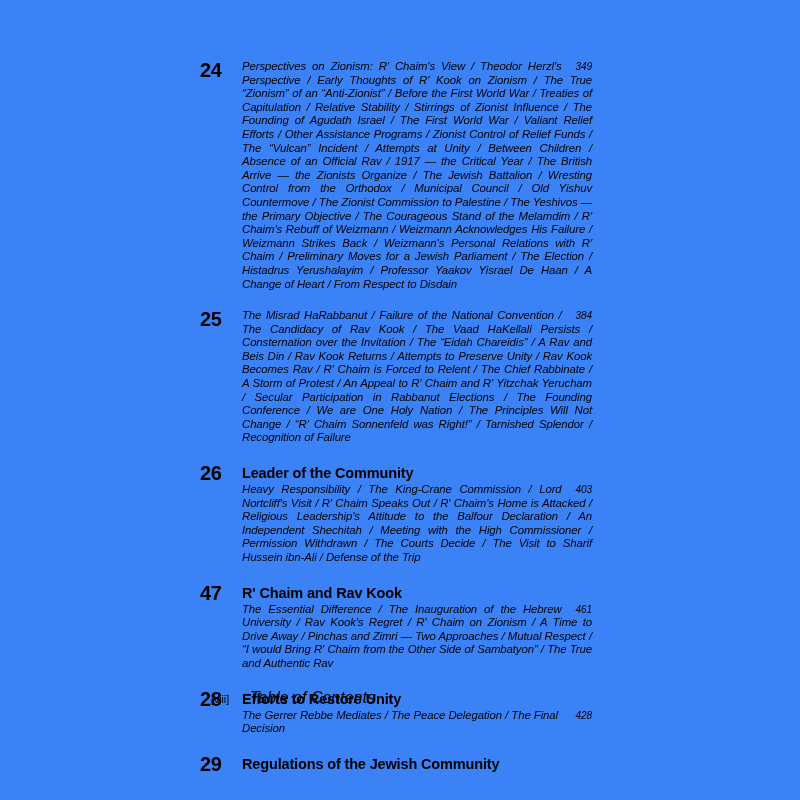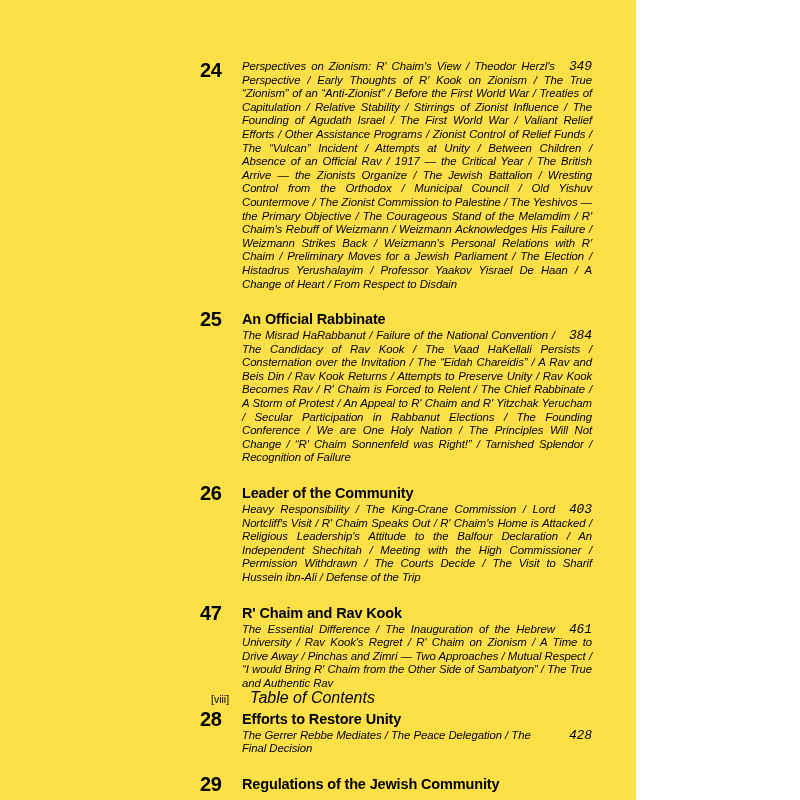--- a/index.html
+++ b/index.html
@@ -12,23 +12,23 @@
     width: 800px;
     height: 800px;
     overflow: hidden;
     font-family: "Liberation Sans", sans-serif;
     color: #000000;
     -webkit-font-smoothing: antialiased;
   }
 
   #page {
     position: relative;
-    width: 636px;
+    width: 800px;
     height: 800px;
-    background: #fde047;
+    background: #3b82f6;
   }
 
   
   #toc {
     position: absolute;
     left: 200px;
     top: 60px;
     width: 392px;
   }
 
@@ -73,23 +73,23 @@
     text-align: justify;
     text-justify: inter-word;
     color: #000000;
     letter-spacing: -0.1px;
     word-spacing: 0.1px;
   }
 
   
   .page-num {
     float: right;
-    font-family: Liberation Mono, monospace;
+    font-family: Liberation Sans, sans-serif;
     font-style: italic;
-    font-size: 13px;
+    font-size: 10px;
     font-weight: normal;
     line-height: 13.6px;
     margin-left: 14px;
     color: #000000;
   }
 
   
   .entry-28 .subentries {
     text-align: left;
   }
@@ -124,21 +124,20 @@
     <div class="entry">
       <div class="chapter-num">24</div>
       <div class="entry-body">
         <div class="subentries"><span class="page-num">349</span><span>Perspectives on Zionism: R' Chaim's View / Theodor Herzl's Perspective / Early Thoughts of R' Kook on Zionism / The True “Zionism” of an “Anti-Zionist” / Before the First World War / Treaties of Capitulation / Relative Stability / Stirrings of Zionist Influence / The Founding of Agudath Israel / The First World War / Valiant Relief Efforts / Other Assistance Programs / Zionist Control of Relief Funds / The “Vulcan” Incident / Attempts at Unity / Between Children / Absence of an Official Rav / 1917 — the Critical Year / The British Arrive — the Zionists Organize / The Jewish Battalion / Wresting Control from the Orthodox / Municipal Council / Old Yishuv Countermove / The Zionist Commission to Palestine / The Yeshivos — the Primary Objective / The Courageous Stand of the Melamdim / R' Chaim's Rebuff of Weizmann / Weizmann Acknowledges His Failure / Weizmann Strikes Back / Weizmann's Personal Relations with R' Chaim / Preliminary Moves for a Jewish Parliament / The Election / Histadrus Yerushalayim / Professor Yaakov Yisrael De Haan / A Change of Heart / From Respect to Disdain</span></div>
       </div>
     </div>
 
     <div class="entry">
       <div class="chapter-num">25</div>
       <div class="entry-body">
-        <div class="chapter-title">An Official Rabbinate</div>
         <div class="subentries"><span class="page-num">384</span><span>The Misrad HaRabbanut / Failure of the National Convention / The Candidacy of Rav Kook / The Vaad HaKellali Persists / Consternation over the Invitation / The “Eidah Chareidis” / A Rav and Beis Din / Rav Kook Returns / Attempts to Preserve Unity / Rav Kook Becomes Rav / R' Chaim is Forced to Relent / The Chief Rabbinate / A Storm of Protest / An Appeal to R' Chaim and R' Yitzchak Yerucham / Secular Participation in Rabbanut Elections / The Founding Conference / We are One Holy Nation / The Principles Will Not Change / “R' Chaim Sonnenfeld was Right!” / Tarnished Splendor / Recognition of Failure</span></div>
       </div>
     </div>
 
     <div class="entry">
       <div class="chapter-num">26</div>
       <div class="entry-body">
         <div class="chapter-title">Leader of the Community</div>
         <div class="subentries"><span class="page-num">403</span><span>Heavy Responsibility / The King-Crane Commission / Lord Nortcliff's Visit / R' Chaim Speaks Out / R' Chaim's Home is Attacked / Religious Leadership's Attitude to the Balfour Declaration / An Independent Shechitah / Meeting with the High Commissioner / Permission Withdrawn / The Courts Decide / The Visit to Sharif Hussein ibn-Ali / Defense of the Trip</span></div>
       </div>

